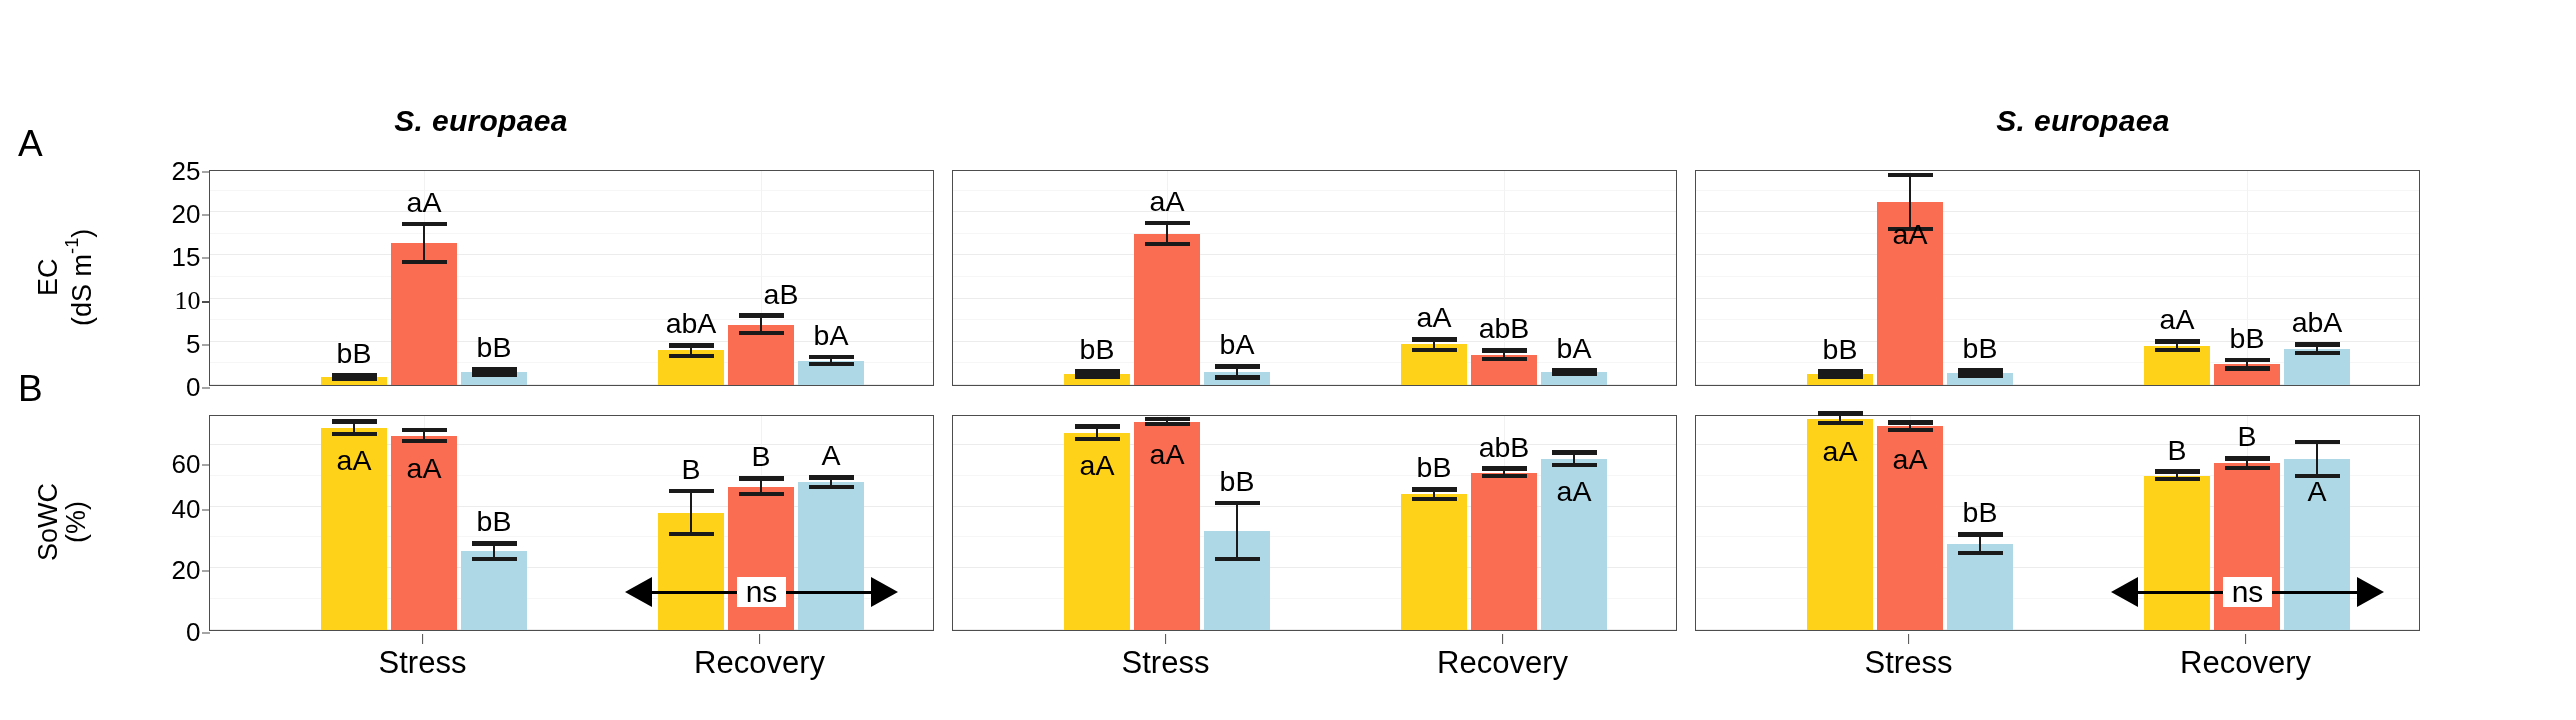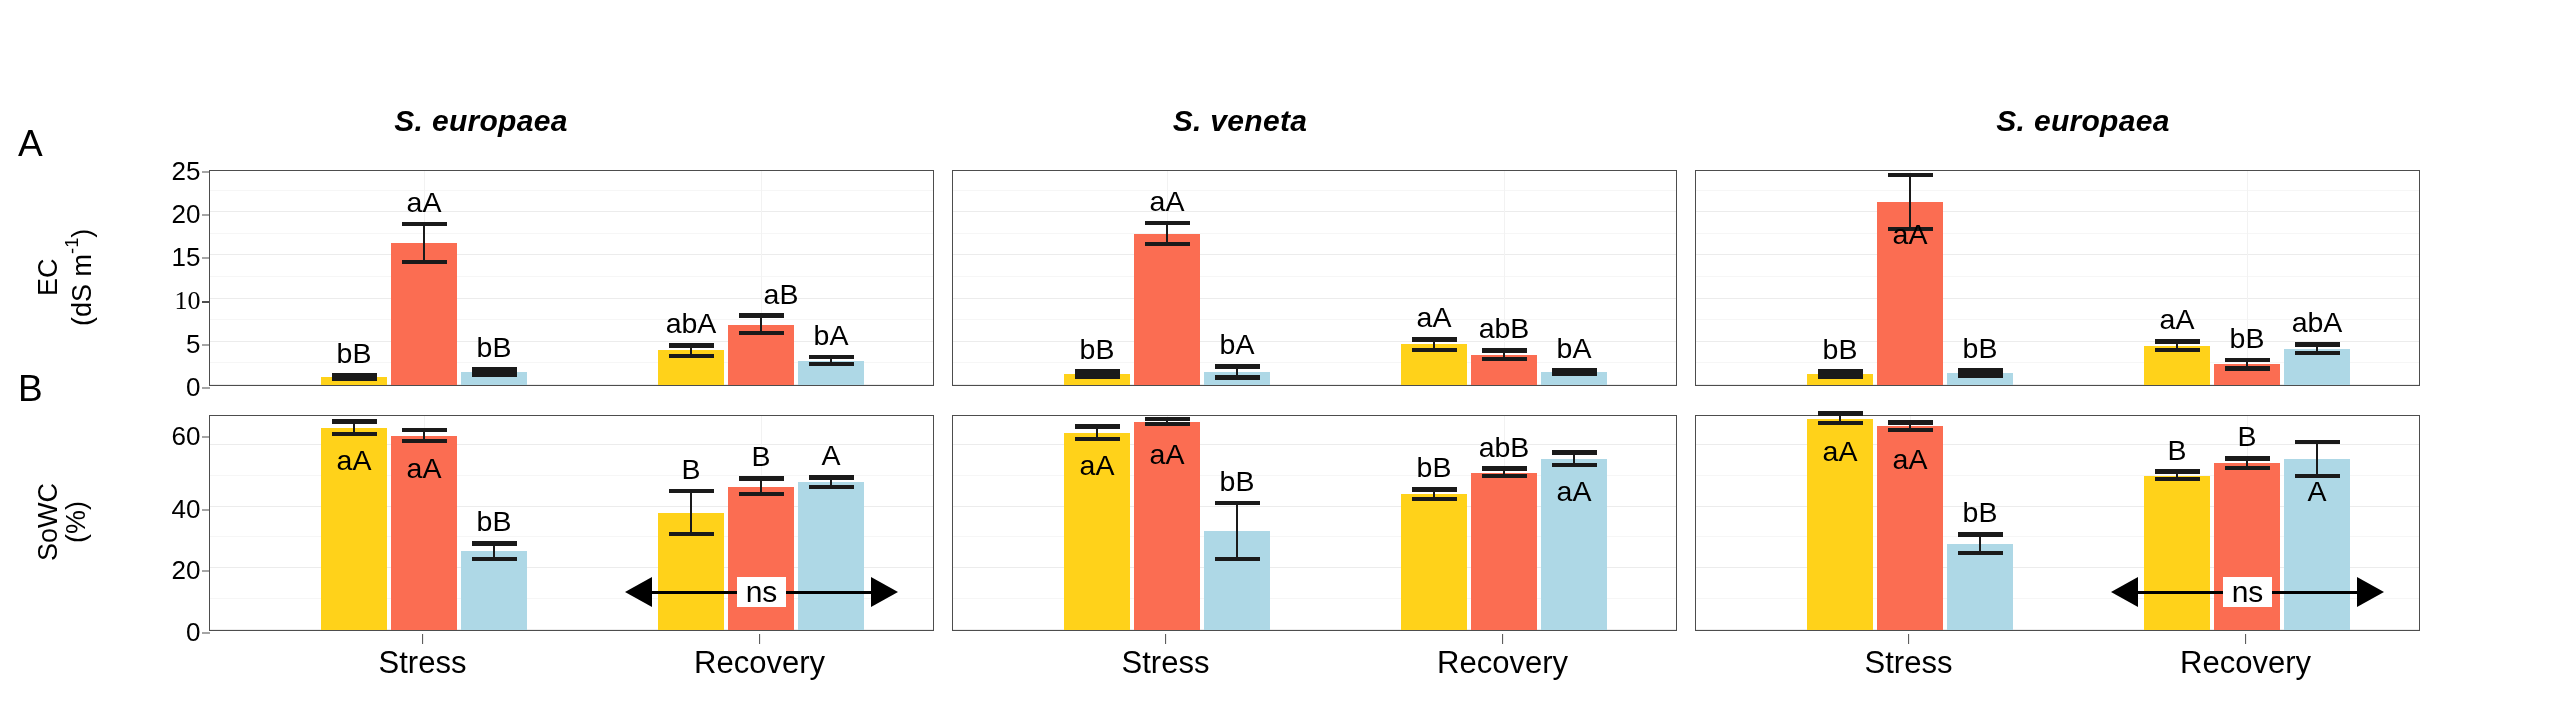--- a/index.html
+++ b/index.html
@@ -76,21 +76,20 @@
 </head>
 <body>
 
 <div id="fig">
 
 
   <div class="panel-letter" id="pl-A">A</div>
   <div class="panel-letter" id="pl-B">B</div>
 
   <div class="sp-title" id="sp0">S. europaea</div>
-  <div class="sp-title" id="sp1">S. veneta</div>
   <div class="sp-title" id="sp2">S. europaea</div>
 
   <div class="axis-title" id="at-A">EC
 (dS m<sup>-1</sup>)</div>
   <div class="axis-title" id="at-B">SoWC
 (%)</div>
 
   <div class="row" id="rowA">
       <div class="plot c0">
         <div class="grid">
@@ -341,21 +340,21 @@
             <span class="shaft"></span>
             <span class="ah l"></span>
             <span class="ah r"></span>
             <span class="txt">ns</span>
           </div>
         </div>
         <div class="yticks">
           <div class="ytk" style="bottom: 0px; top: auto; transform: translateY(50%);">0<i></i></div>
           <div class="ytk" style="bottom: 62px; top: auto; transform: translateY(50%);">20<i></i></div>
           <div class="ytk" style="bottom: 123px; top: auto; transform: translateY(50%);">40<i></i></div>
-          <div class="ytk" style="bottom: 196px; top: auto; transform: translateY(50%);">60<i></i></div>
+          <div class="ytk" style="bottom: 168px; top: auto; transform: translateY(50%);">60<i></i></div>
         </div>
       </div>
       <div class="plot c1">
         <div class="grid">
           <div class="gl" style="bottom: 0px; background: rgb(236, 236, 236);"></div>
           <div class="gl" style="bottom: 31px; background: rgb(246, 246, 246);"></div>
           <div class="gl" style="bottom: 62px; background: rgb(236, 236, 236);"></div>
           <div class="gl" style="bottom: 93px; background: rgb(246, 246, 246);"></div>
           <div class="gl" style="bottom: 123px; background: rgb(236, 236, 236);"></div>
           <div class="gl" style="bottom: 154px; background: rgb(246, 246, 246);"></div>

